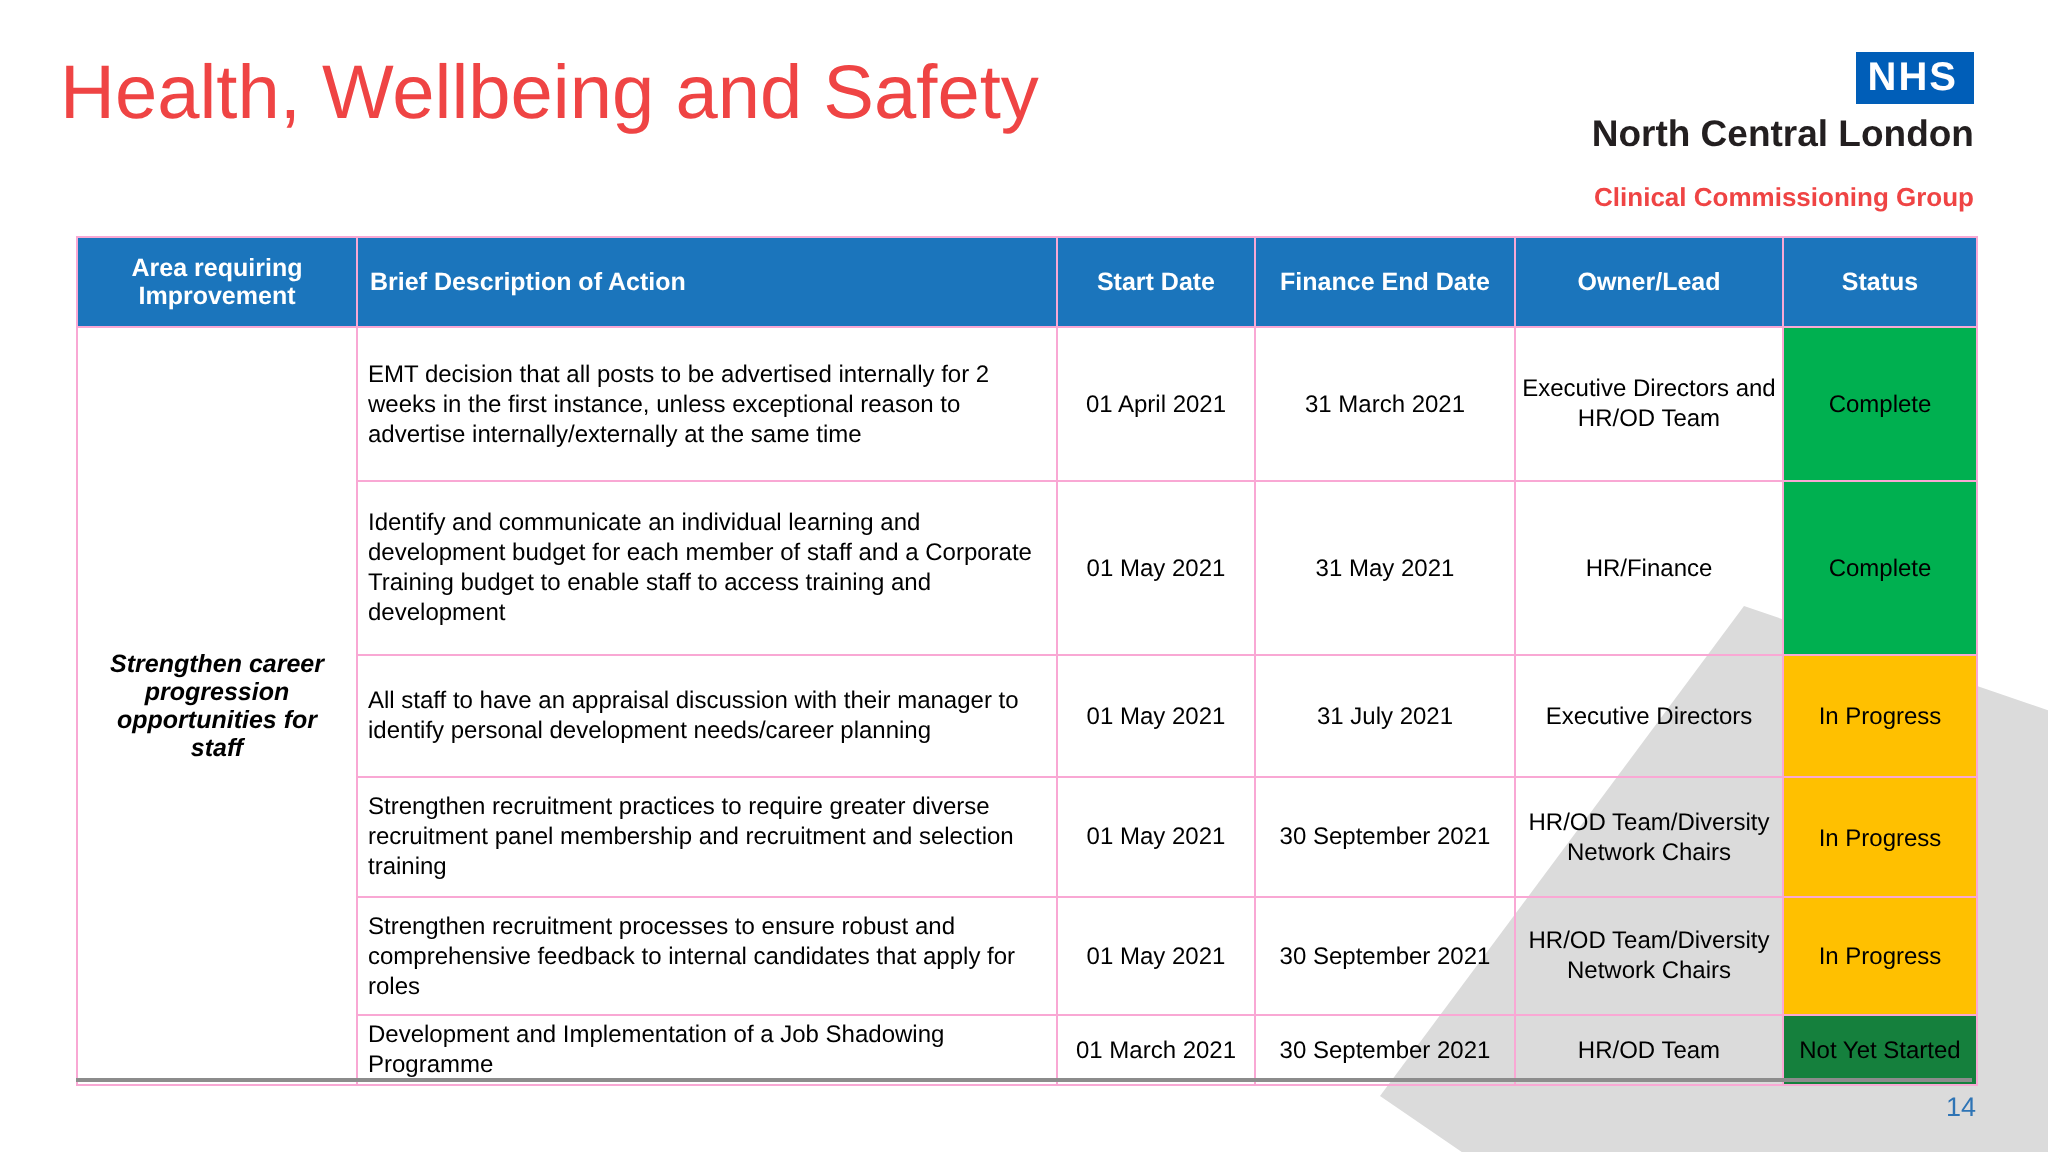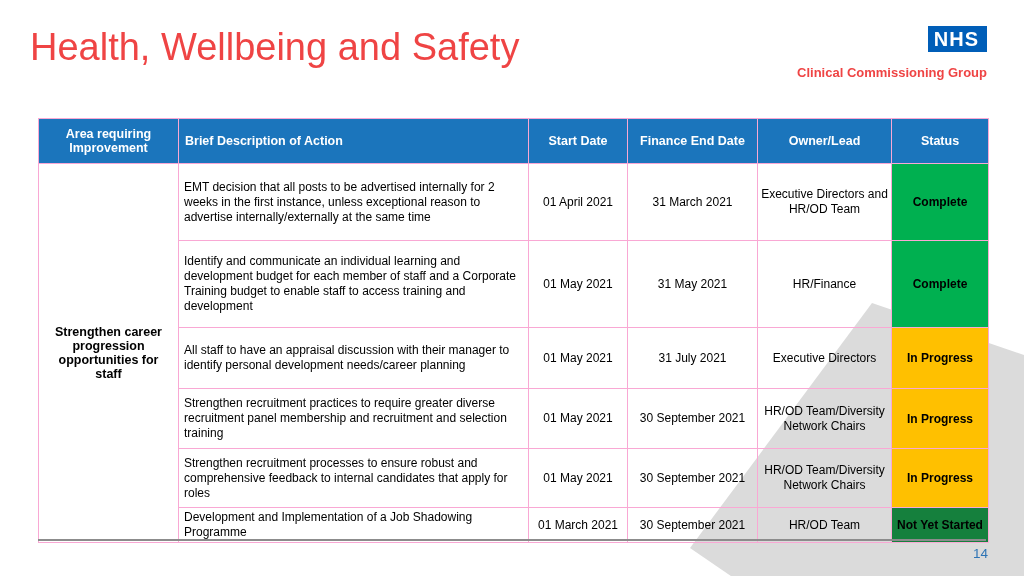--- a/index.html
+++ b/index.html
@@ -93,34 +93,35 @@
     font-weight: 700;
     font-size: 12.5px;
     text-align: center;
     padding: 2px 4px;
   }
   td.area-cell {
     font-weight: 700;
     font-size: 12.5px;
     text-align: center;
     padding: 2px 6px;
+    font-style: italic;
   }
   td.desc-cell {
     text-align: left;
     padding: 2px 5px;
     line-height: 15px;
   }
   td.ctr-cell {
     text-align: center;
     padding: 2px 3px;
     line-height: 15px;
   }
   td.status-cell {
     text-align: center;
-    font-weight: 700;
+    font-weight: 400;
     padding: 1px;
   }
 
   
   .footer-line {
     position: absolute;
     left: 38px;
     top: 539px;
     width: 948px;
     height: 0;
@@ -147,20 +148,21 @@
     <polygon points="872,303 1190,412 1058,800 690,548" fill="#DBDBDB"></polygon>
     <polygon points="917,437 941,484 917,530 893,484" fill="#FFFFFF"></polygon>
   </svg>
 
   <h1 class="title">Health, Wellbeing and Safety</h1>
 
   <div class="logo">
     <div class="nhs-box">
       <span>NHS</span>
     </div>
+    <div class="org">North Central London</div>
     <div class="sub">Clinical Commissioning Group</div>
   </div>
 
   <table class="action-table">
     <colgroup>
       <col style="width:140px">
       <col style="width:350px">
       <col style="width:99px">
       <col style="width:130px">
       <col style="width:134px">

